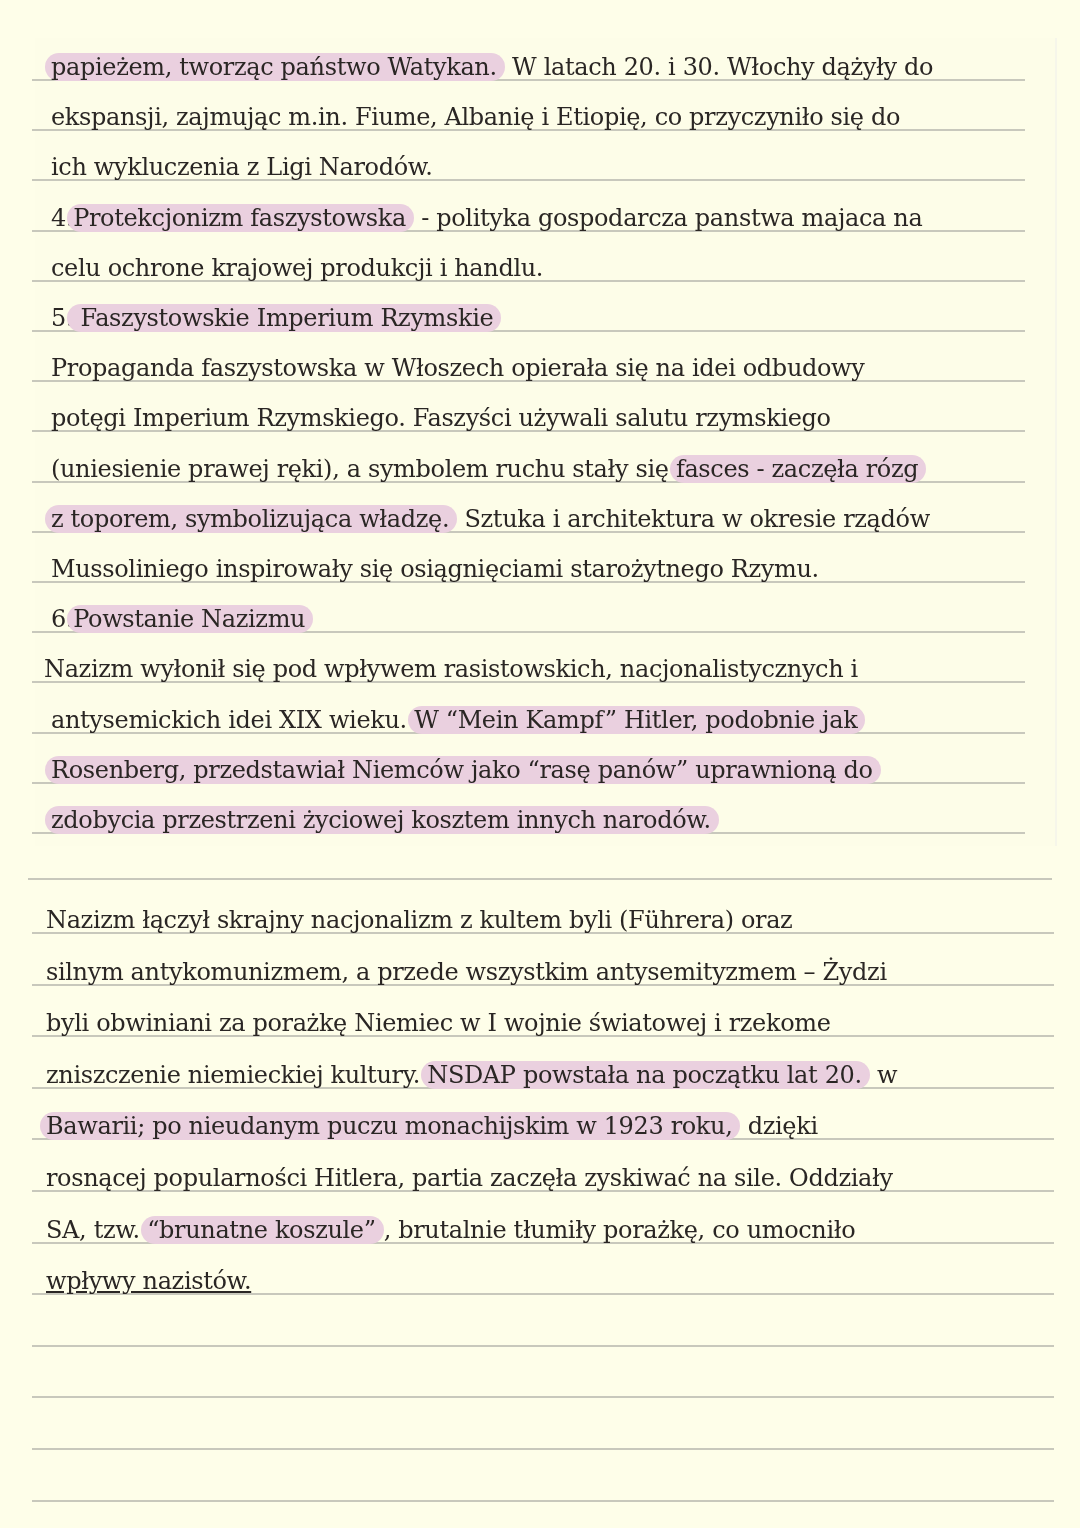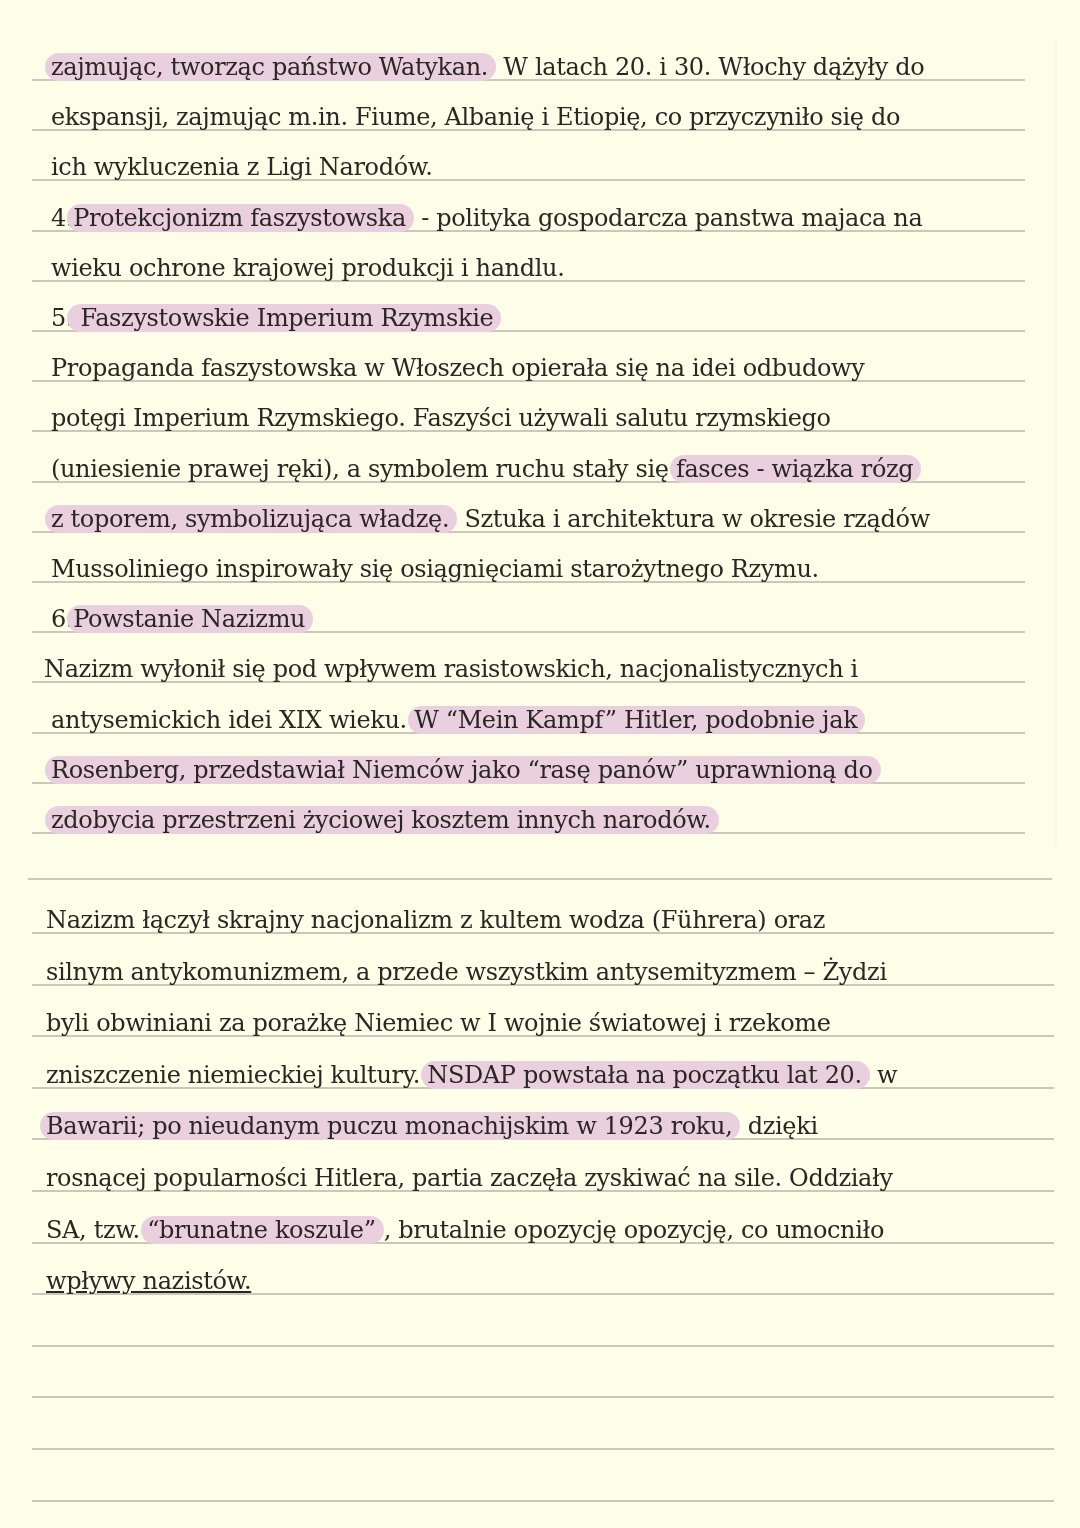--- a/index.html
+++ b/index.html
@@ -32,67 +32,67 @@
     margin-left: -6px;
   }
 </style>
 </head>
 <body>
 
 <div class="card"></div>
 
 <div id="p1" class="section">
     <div class="line" style="left: 32px; width: 993px; top: 79px;"></div>
-    <div class="text" style="left: 51px; top: 52px;"><span class="hl">zajmując, tworząc państwo Watykan.</span><span> W latach 20. i 30. Włochy dążyły do</span></div>
+    <div class="text" style="left: 51px; top: 52px;"><span class="hl">papieżem, tworząc państwo Watykan.</span><span> W latach 20. i 30. Włochy dążyły do</span></div>
     <div class="line" style="left: 32px; width: 993px; top: 129.2px;"></div>
     <div class="text" style="left: 51px; top: 102.2px;"><span>ekspansji, zajmując m.in. Fiume, Albanię i Etiopię, co przyczyniło się do</span></div>
     <div class="line" style="left: 32px; width: 993px; top: 179.4px;"></div>
     <div class="text" style="left: 51px; top: 152.4px;"><span>ich wykluczenia z Ligi Narodów.</span></div>
     <div class="line" style="left: 32px; width: 993px; top: 229.6px;"></div>
     <div class="text" style="left: 51px; top: 202.6px;"><span>4.</span><span class="hl">Protekcjonizm faszystowska</span><span> - polityka gospodarcza panstwa majaca na</span></div>
     <div class="line" style="left: 32px; width: 993px; top: 279.8px;"></div>
-    <div class="text" style="left: 51px; top: 252.8px;"><span>wieku ochrone krajowej produkcji i handlu.</span></div>
+    <div class="text" style="left: 51px; top: 252.8px;"><span>celu ochrone krajowej produkcji i handlu.</span></div>
     <div class="line" style="left: 32px; width: 993px; top: 330px;"></div>
     <div class="text" style="left: 51px; top: 303px;"><span>5.</span><span class="hl"> Faszystowskie Imperium Rzymskie</span></div>
     <div class="line" style="left: 32px; width: 993px; top: 380.2px;"></div>
     <div class="text" style="left: 51px; top: 353.2px;"><span>Propaganda faszystowska w Włoszech opierała się na idei odbudowy</span></div>
     <div class="line" style="left: 32px; width: 993px; top: 430.4px;"></div>
     <div class="text" style="left: 51px; top: 403.4px;"><span>potęgi Imperium Rzymskiego. Faszyści używali salutu rzymskiego</span></div>
     <div class="line" style="left: 32px; width: 993px; top: 480.6px;"></div>
-    <div class="text" style="left: 51px; top: 453.6px;"><span>(uniesienie prawej ręki), a symbolem ruchu stały się </span><span class="hl">fasces - wiązka rózg</span></div>
+    <div class="text" style="left: 51px; top: 453.6px;"><span>(uniesienie prawej ręki), a symbolem ruchu stały się </span><span class="hl">fasces - zaczęła rózg</span></div>
     <div class="line" style="left: 32px; width: 993px; top: 530.8px;"></div>
     <div class="text" style="left: 51px; top: 503.8px;"><span class="hl">z toporem, symbolizująca władzę.</span><span> Sztuka i architektura w okresie rządów</span></div>
     <div class="line" style="left: 32px; width: 993px; top: 581px;"></div>
     <div class="text" style="left: 51px; top: 554px;"><span>Mussoliniego inspirowały się osiągnięciami starożytnego Rzymu.</span></div>
     <div class="line" style="left: 32px; width: 993px; top: 631.2px;"></div>
     <div class="text" style="left: 51px; top: 604.2px;"><span>6.</span><span class="hl">Powstanie Nazizmu</span></div>
     <div class="line" style="left: 32px; width: 993px; top: 681.4px;"></div>
     <div class="text" style="left: 44px; top: 654.4px;"><span>Nazizm wyłonił się pod wpływem rasistowskich, nacjonalistycznych i</span></div>
     <div class="line" style="left: 32px; width: 993px; top: 731.6px;"></div>
     <div class="text" style="left: 51px; top: 704.6px;"><span>antysemickich idei XIX wieku. </span><span class="hl">W “Mein Kampf” Hitler, podobnie jak</span></div>
     <div class="line" style="left: 32px; width: 993px; top: 781.8px;"></div>
     <div class="text" style="left: 51px; top: 754.8px;"><span class="hl">Rosenberg, przedstawiał Niemców jako “rasę panów” uprawnioną do</span></div>
     <div class="line" style="left: 32px; width: 993px; top: 832px;"></div>
     <div class="text" style="left: 51px; top: 805px;"><span class="hl">zdobycia przestrzeni życiowej kosztem innych narodów.</span></div>
   </div>
 <div id="p2" class="section">
     <div class="line" style="left: 28px; width: 1024px; top: 878px;"></div>
     <div class="line" style="left: 32px; width: 1022px; top: 932px;"></div>
-    <div class="text" style="left: 46px; top: 905px;"><span>Nazizm łączył skrajny nacjonalizm z kultem wodza (Führera) oraz</span></div>
+    <div class="text" style="left: 46px; top: 905px;"><span>Nazizm łączył skrajny nacjonalizm z kultem byli (Führera) oraz</span></div>
     <div class="line" style="left: 32px; width: 1022px; top: 983.6px;"></div>
     <div class="text" style="left: 46px; top: 956.6px;"><span>silnym antykomunizmem, a przede wszystkim antysemityzmem – Żydzi</span></div>
     <div class="line" style="left: 32px; width: 1022px; top: 1035.2px;"></div>
     <div class="text" style="left: 46px; top: 1008.2px;"><span>byli obwiniani za porażkę Niemiec w I wojnie światowej i rzekome</span></div>
     <div class="line" style="left: 32px; width: 1022px; top: 1086.8px;"></div>
     <div class="text" style="left: 46px; top: 1059.8px;"><span>zniszczenie niemieckiej kultury. </span><span class="hl">NSDAP powstała na początku lat 20.</span><span> w</span></div>
     <div class="line" style="left: 32px; width: 1022px; top: 1138.4px;"></div>
     <div class="text" style="left: 46px; top: 1111.4px; text-align: right;"><span class="hl">Bawarii; po nieudanym puczu monachijskim w 1923 roku,</span><span> dzięki</span></div>
     <div class="line" style="left: 32px; width: 1022px; top: 1190px;"></div>
     <div class="text" style="left: 46px; top: 1163px;"><span>rosnącej popularności Hitlera, partia zaczęła zyskiwać na sile. Oddziały</span></div>
     <div class="line" style="left: 32px; width: 1022px; top: 1241.6px;"></div>
-    <div class="text" style="left: 46px; top: 1214.6px;"><span>SA, tzw. </span><span class="hl">“brunatne koszule”</span><span>, brutalnie opozycję opozycję, co umocniło</span></div>
+    <div class="text" style="left: 46px; top: 1214.6px;"><span>SA, tzw. </span><span class="hl">“brunatne koszule”</span><span>, brutalnie tłumiły porażkę, co umocniło</span></div>
     <div class="line" style="left: 32px; width: 1022px; top: 1293.2px;"></div>
     <div class="text" style="left: 46px; top: 1266.2px; text-decoration: underline;"><span>wpływy nazistów.</span></div>
     <div class="line" style="left: 32px; width: 1022px; top: 1344.8px;"></div>
     <div class="line" style="left: 32px; width: 1022px; top: 1396.4px;"></div>
     <div class="line" style="left: 32px; width: 1022px; top: 1448px;"></div>
     <div class="line" style="left: 32px; width: 1022px; top: 1499.6px;"></div>
   </div>
 
 </body></html>

